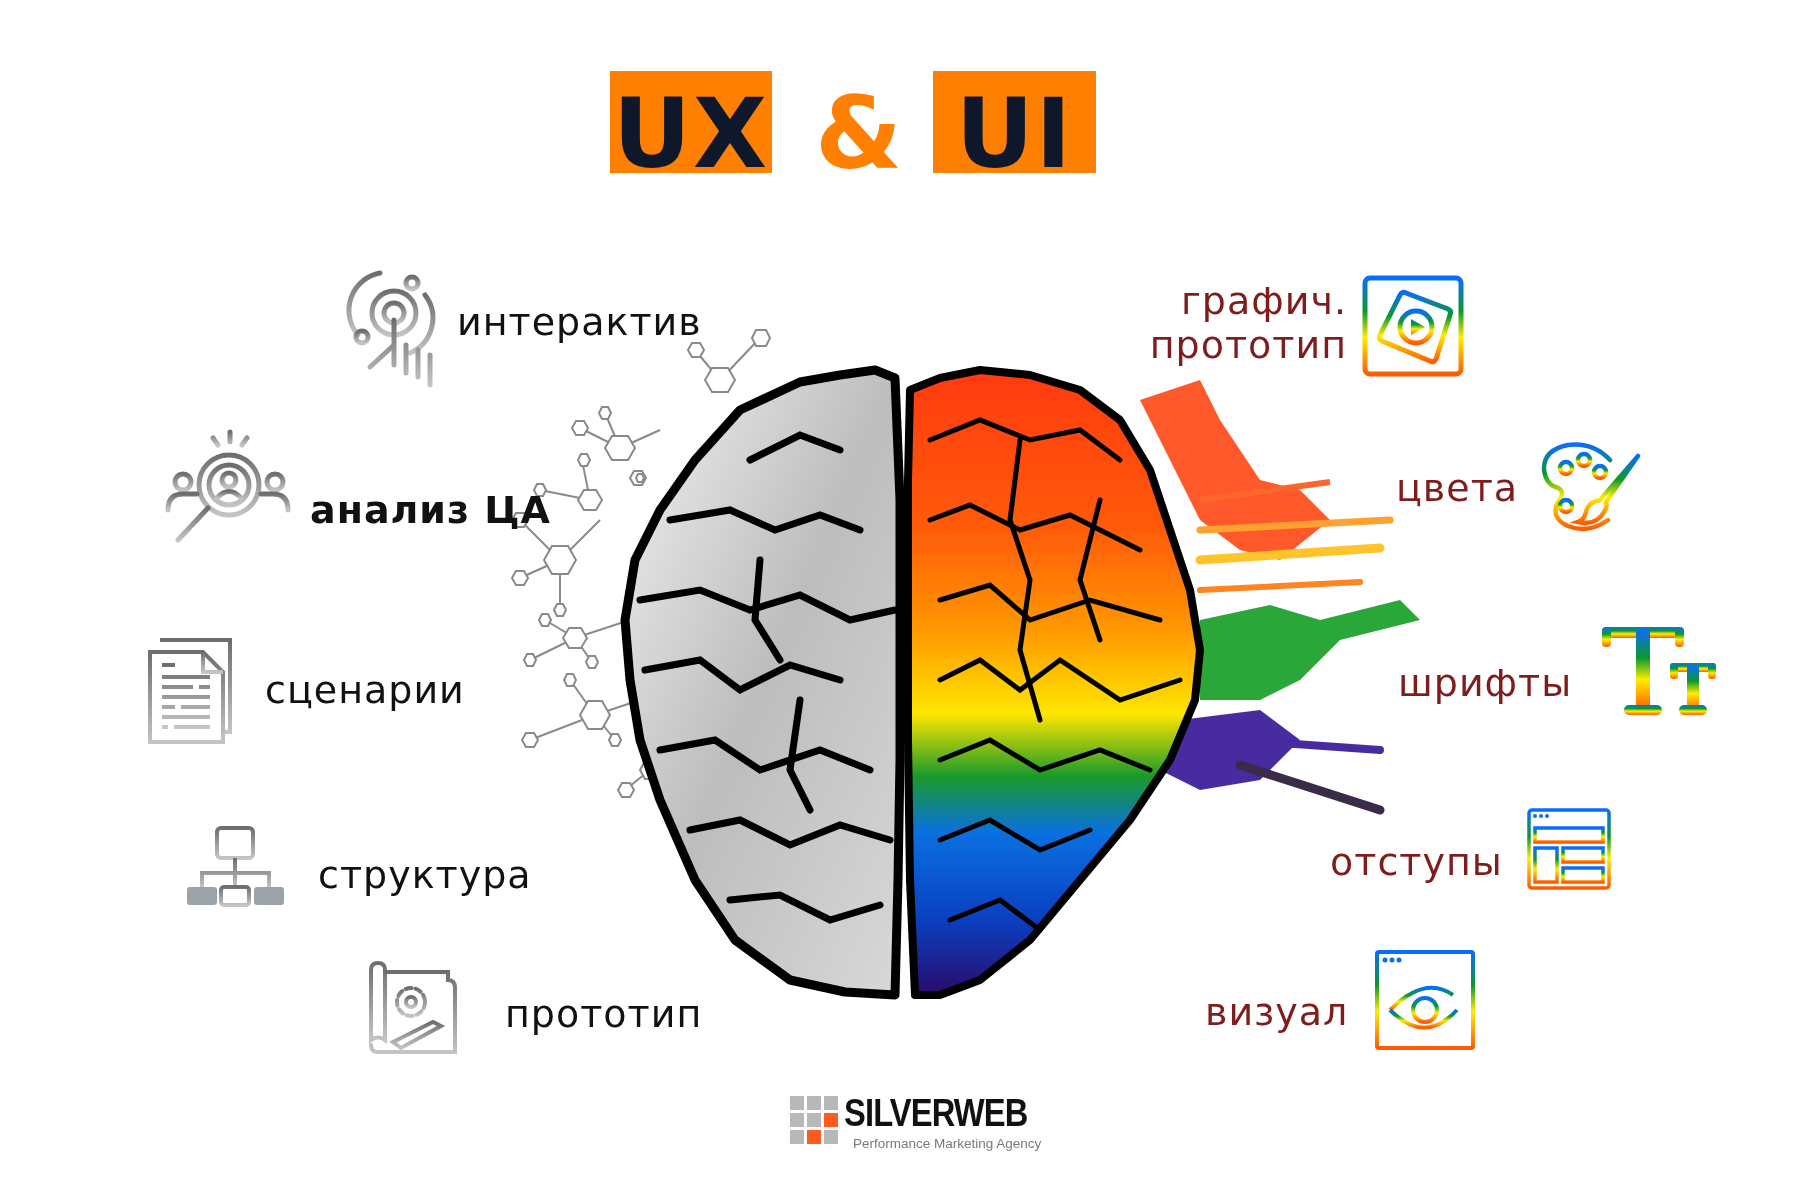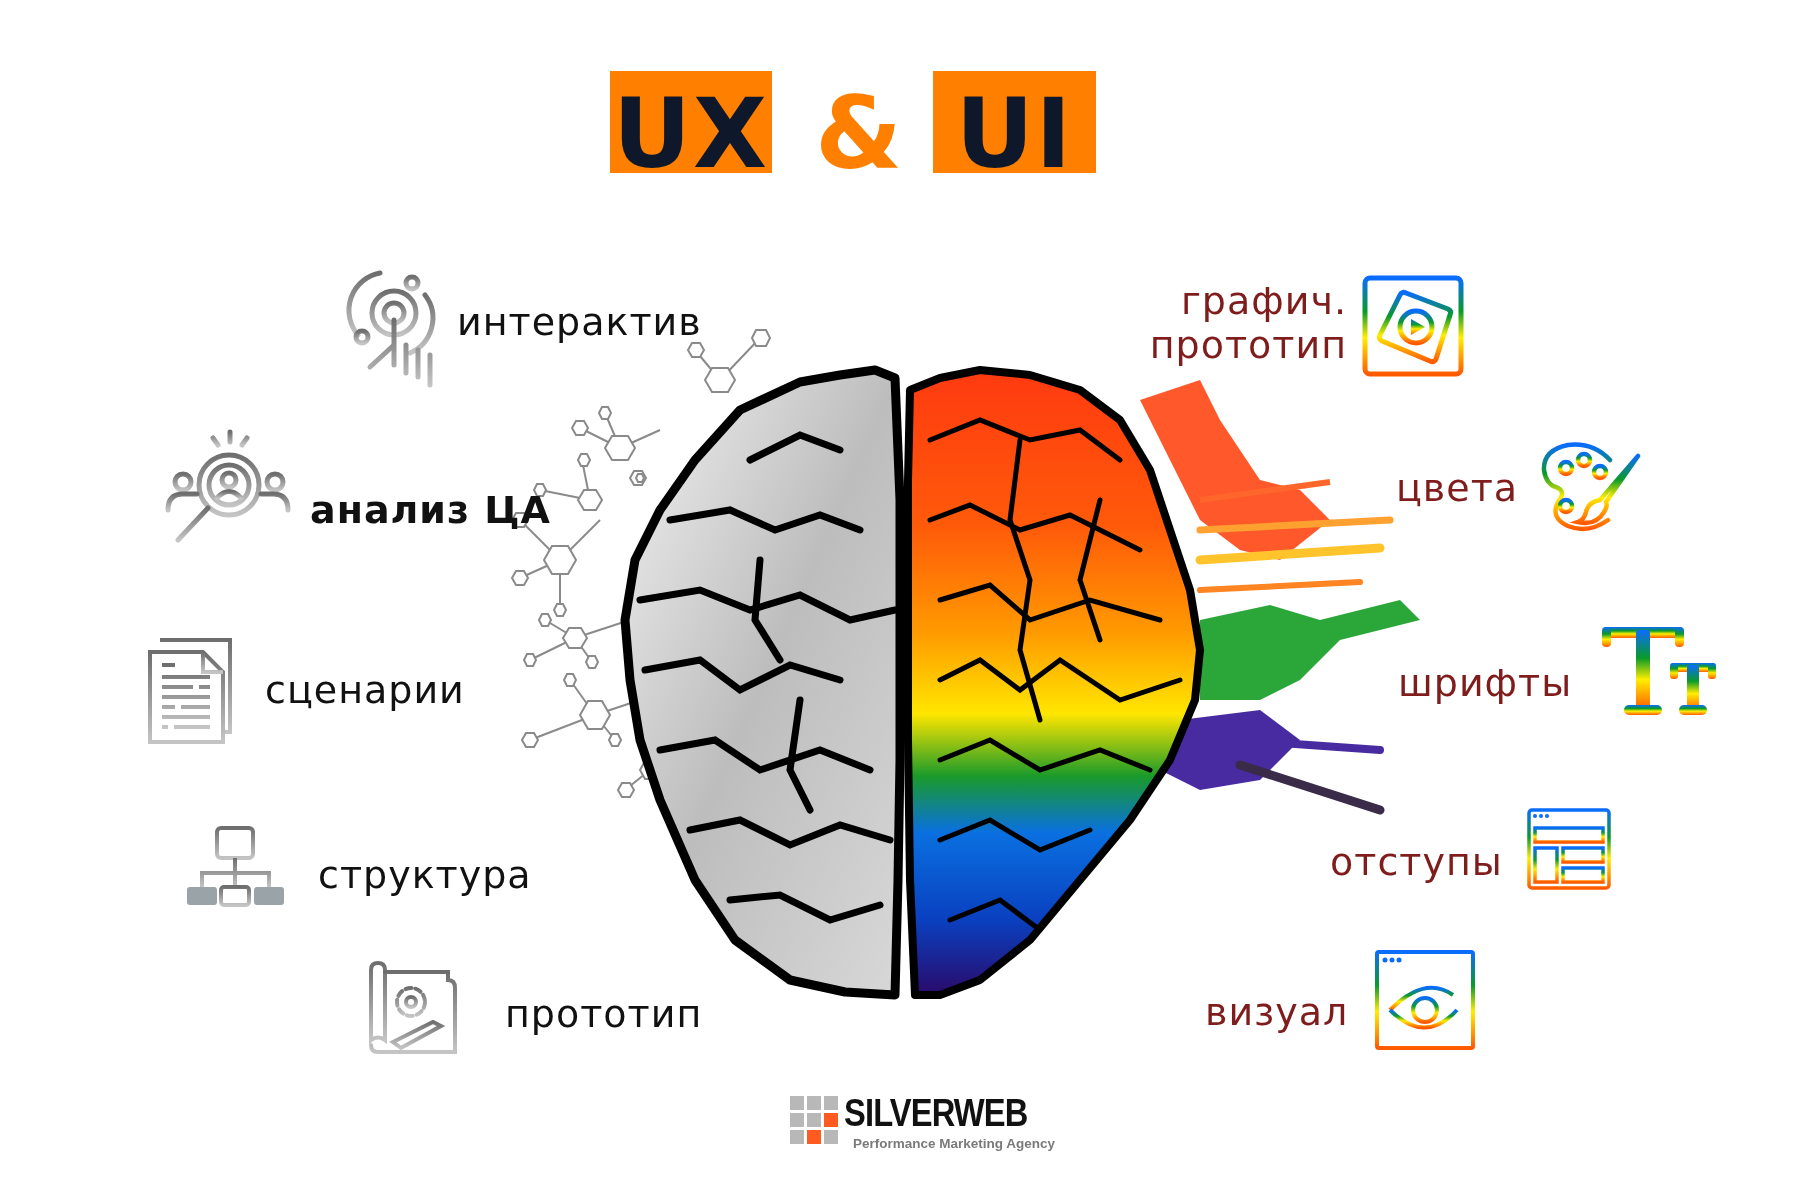--- a/index.html
+++ b/index.html
@@ -14,21 +14,21 @@
          font-family:"DejaVu Sans", sans-serif; }
   .lbl-left { position:absolute; font-size:38px; color:#111; white-space:nowrap;
               font-family:"DejaVu Sans", sans-serif; letter-spacing:1px; line-height:44px; }
   .lbl-right { position:absolute; font-size:38px; color:#7f1d1d; white-space:nowrap;
                font-family:"DejaVu Sans", sans-serif; letter-spacing:1px; line-height:44px; text-align:right; }
   svg { overflow:visible; }
   .logo-text { position:absolute; left:844px; top:1094px; font-family:"Liberation Sans", sans-serif;
                font-weight:bold; font-size:38px; color:#111; letter-spacing:-1px; line-height:38px;
                transform:scaleX(0.86); transform-origin:left top; }
   .logo-sub { position:absolute; left:845px; top:1136px; font-family:"Liberation Sans", sans-serif;
-              font-weight:bold; font-size:13.5px; color:#7a7a7a; line-height:16px;padding-left:8px; }
+              font-weight:normal; font-size:13.5px; color:#7a7a7a; line-height:16px;padding-left:8px; }
 </style>
 </head>
 <body>
 
 <svg width="0" height="0" style="position:absolute">
   <defs>
     <linearGradient id="rainbowV" x1="0" y1="0" x2="0" y2="1">
       <stop offset="0" stop-color="#0a6cff"></stop>
       <stop offset="0.35" stop-color="#0a9a2a"></stop>
       <stop offset="0.62" stop-color="#ffee00"></stop>

